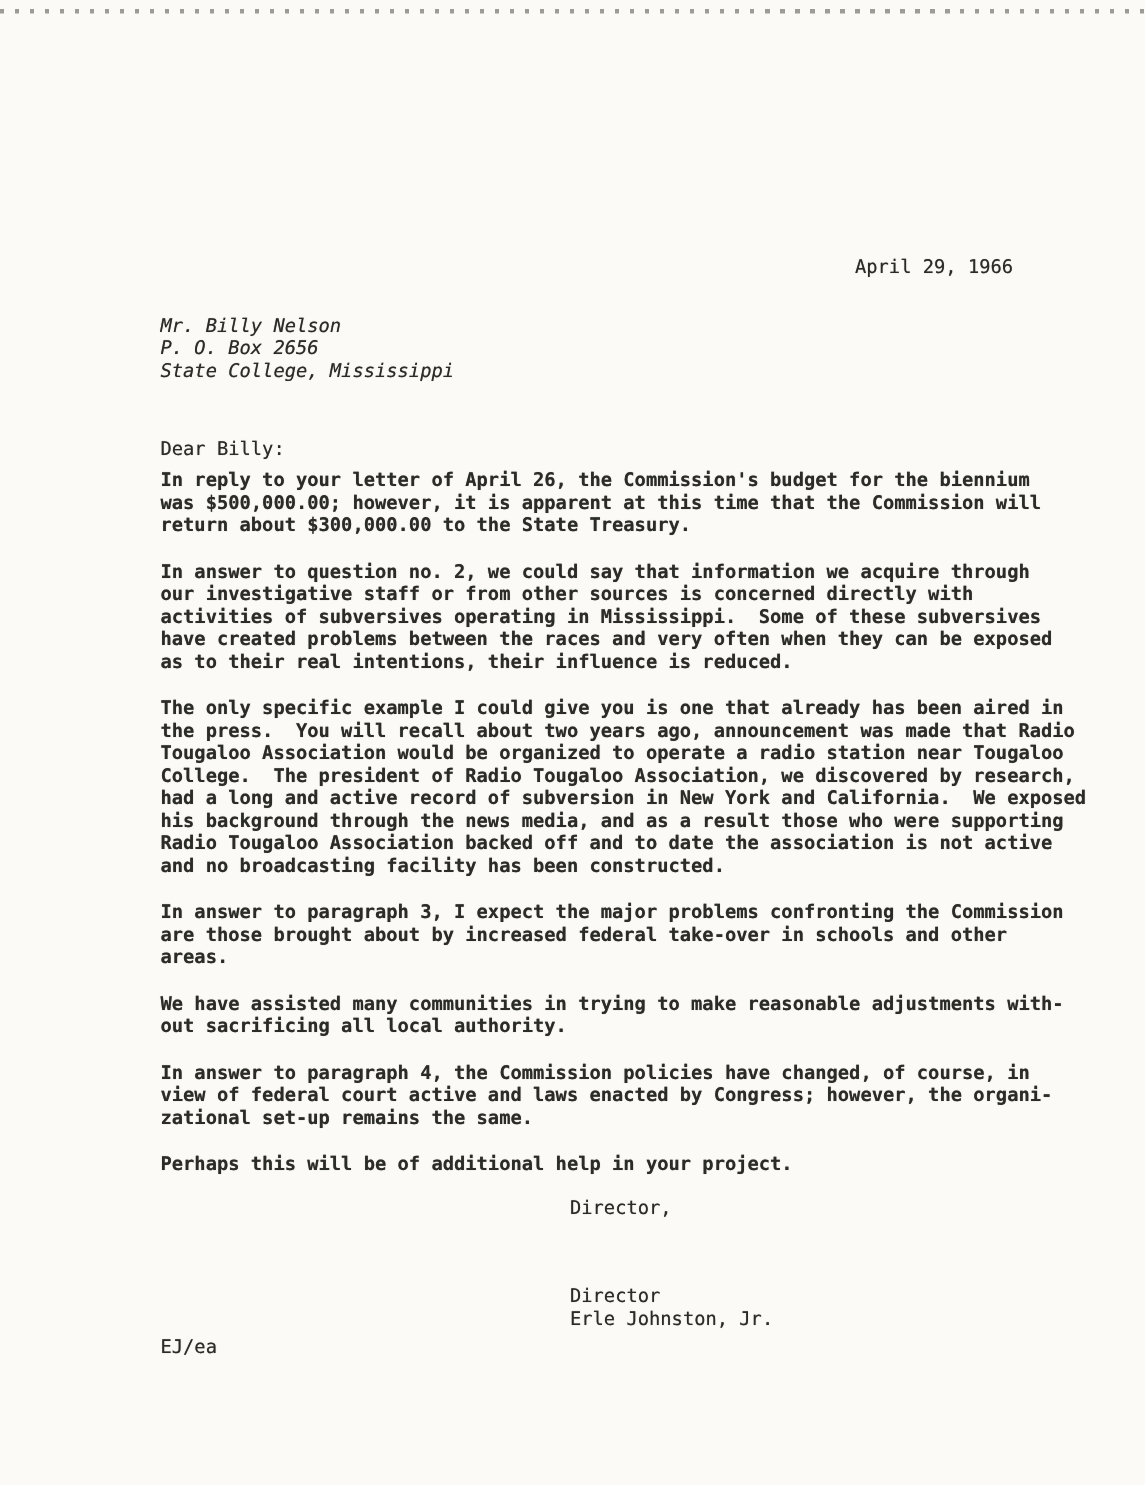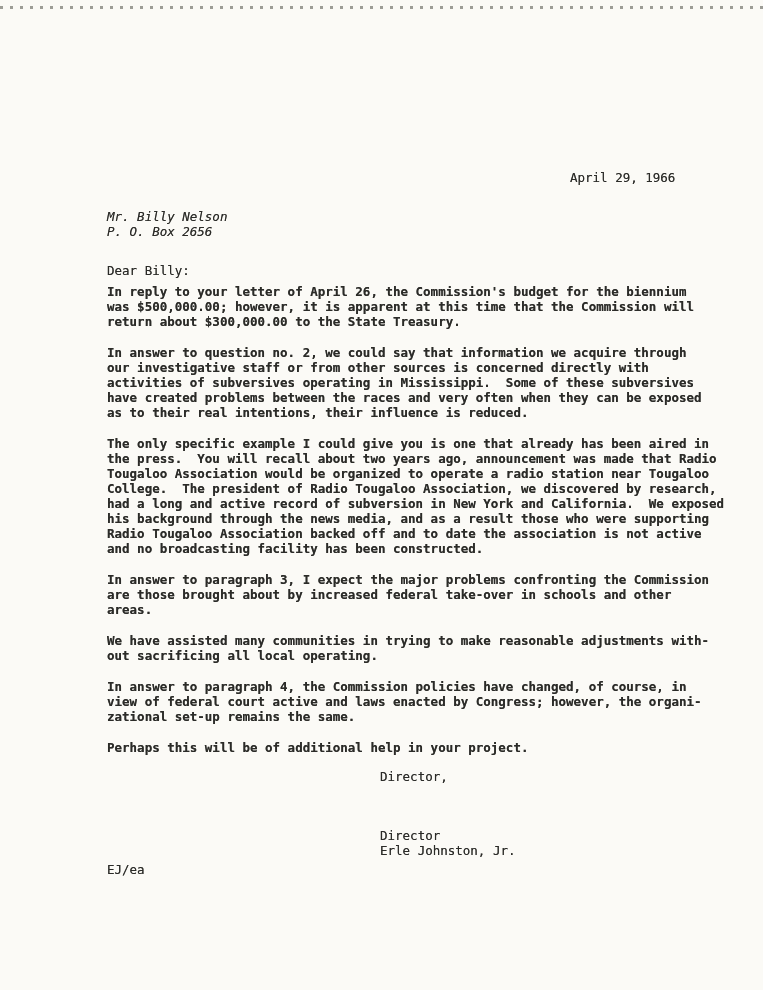--- a/index.html
+++ b/index.html
@@ -39,21 +39,21 @@
   }
   .date-line {
     margin-left: 463px;
     white-space: pre;
   }
   .recipient {
     margin-top: 24px;
     font-style: italic;
   }
   .salutation {
-    margin-top: 24px;
+    margin-top: 37px;
     margin-bottom: 6px;
   }
   .para {
     width: 634px;
     margin: 0 0 16px 0;
     white-space: pre-wrap;
     font-weight: bold;
   }
   .closing {
     margin-top: -2px;
@@ -72,20 +72,21 @@
 
 <div class="page">
 
   <div class="perforation"></div>
 
   <div class="date-line">April 29, 1966</div>
 
   <div class="recipient">
     <div>Mr. Billy Nelson</div>
     <div>P. O. Box 2656</div>
+    <div>State College, Mississippi</div>
   </div>
 
   <div class="salutation">Dear Billy:</div>
 
   <p class="para">In reply to your letter of April 26, the Commission's budget for the biennium
 was $500,000.00; however, it is apparent at this time that the Commission will
 return about $300,000.00 to the State Treasury.</p>
   <p class="para">In answer to question no. 2, we could say that information we acquire through
 our investigative staff or from other sources is concerned directly with
 activities of subversives operating in Mississippi.  Some of these subversives
@@ -96,21 +97,21 @@
 Tougaloo Association would be organized to operate a radio station near Tougaloo
 College.  The president of Radio Tougaloo Association, we discovered by research,
 had a long and active record of subversion in New York and California.  We exposed
 his background through the news media, and as a result those who were supporting
 Radio Tougaloo Association backed off and to date the association is not active
 and no broadcasting facility has been constructed.</p>
   <p class="para">In answer to paragraph 3, I expect the major problems confronting the Commission
 are those brought about by increased federal take-over in schools and other
 areas.</p>
   <p class="para">We have assisted many communities in trying to make reasonable adjustments with-
-out sacrificing all local operating.</p>
+out sacrificing all local authority.</p>
   <p class="para">In answer to paragraph 4, the Commission policies have changed, of course, in
 view of federal court active and laws enacted by Congress; however, the organi-
 zational set-up remains the same.</p>
   <p class="para">Perhaps this will be of additional help in your project.</p>
 
   <div class="closing">Director,</div>
 
   <div class="signature-block">
     <div>Director</div>
     <div>Erle Johnston, Jr.</div>

